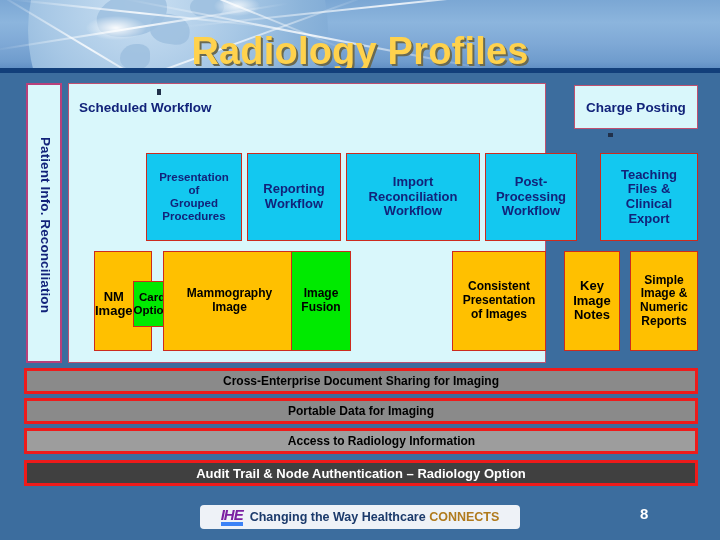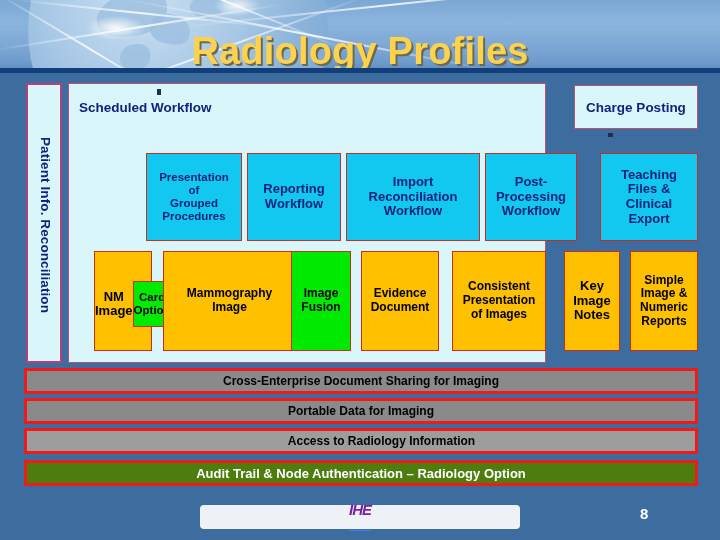--- a/index.html
+++ b/index.html
@@ -109,32 +109,32 @@
   }
 
   
   .bar{
     position:absolute;left:24px;width:674px;height:26px;
     border:3px solid #ee1b1b;box-sizing:border-box;background:#8a8a8a;
     display:flex;align-items:center;justify-content:center;
     font-size:12px;font-weight:bold;color:#000;
   }
   .bar.light{background:#9d9d9d;padding-left:41px;}
-  .bar.dark{background:#4d7c0f;color:#fff;border-color:#ee1b1b;font-size:13px;}
+  .bar.dark{background:#404040;color:#fff;border-color:#ee1b1b;font-size:13px;}
 
   
   .footer-logo{
     position:absolute;left:200px;top:505px;width:320px;height:24px;
     background:#eef2f7;border-radius:4px;
     display:flex;align-items:center;justify-content:center;gap:7px;
   }
   .ihe{
     font-family:"Liberation Sans", sans-serif;font-weight:bold;font-style:italic;font-size:15px;
     color:#7b1fa2;letter-spacing:-1px;
-    border-bottom:1px solid #3b82f6;padding-bottom:12px;line-height:.95;
+    border-bottom:4px solid #3b82f6;padding-bottom:0px;line-height:.95;
   }
   .tag{font-size:12.5px;font-weight:bold;color:#1b3a6b;}
   .tag .amber{color:#b07b1e;}
   .pageno{
     position:absolute;left:640px;top:505px;font-size:15px;font-weight:bold;color:#ffffff;
   }
 </style>
 </head>
 <body>
 
@@ -185,23 +185,20 @@
         <div class="obox nmbox" style="left: 94px; width: 58px;">
           <div class="nmtitle" style="font-size: 13px;">NM<br>Image</div>
           <div class="cardopt">Card<br>Option</div>
         </div>
         <div class="obox" style="left: 163px; width: 133px;">
           <div style="font-size: 12px;">Mammography<br>Image</div>
         </div>
         <div class="obox green" style="left: 291px; width: 60px;">
           <div style="font-size: 12px;">Image<br>Fusion</div>
         </div>
-        <div class="obox" style="left: 361px; width: 78px;">
-          <div style="font-size: 12px;">Evidence<br>Document</div>
-        </div>
         <div class="obox" style="left: 452px; width: 94px;">
           <div style="font-size: 12px;">Consistent<br>Presentation<br>of Images</div>
         </div>
         <div class="obox" style="left: 564px; width: 56px;">
           <div style="font-size: 13px;">Key<br>Image<br>Notes</div>
         </div>
         <div class="obox" style="left: 630px; width: 68px;">
           <div style="font-size: 12px;">Simple<br>Image &amp;<br>Numeric<br>Reports</div>
         </div>
       </div>
@@ -209,16 +206,17 @@
     <div id="bars">
         <div class="bar" style="top: 295px;">Cross-Enterprise Document Sharing for Imaging</div>
         <div class="bar" style="top: 325px;">Portable Data for Imaging</div>
         <div class="bar light" style="top: 355px;">Access to Radiology Information</div>
         <div class="bar dark" style="top: 387px;">Audit Trail &amp; Node Authentication – Radiology Option</div>
       </div>
   </div>
 
   <div class="footer-logo">
     <span class="ihe">IHE</span>
+    <span class="tag"><span>Changing the Way Healthcare </span><span class="amber">CONNECTS</span></span>
   </div>
   <div class="pageno">8</div>
 
 </div>
 
 </body></html>

